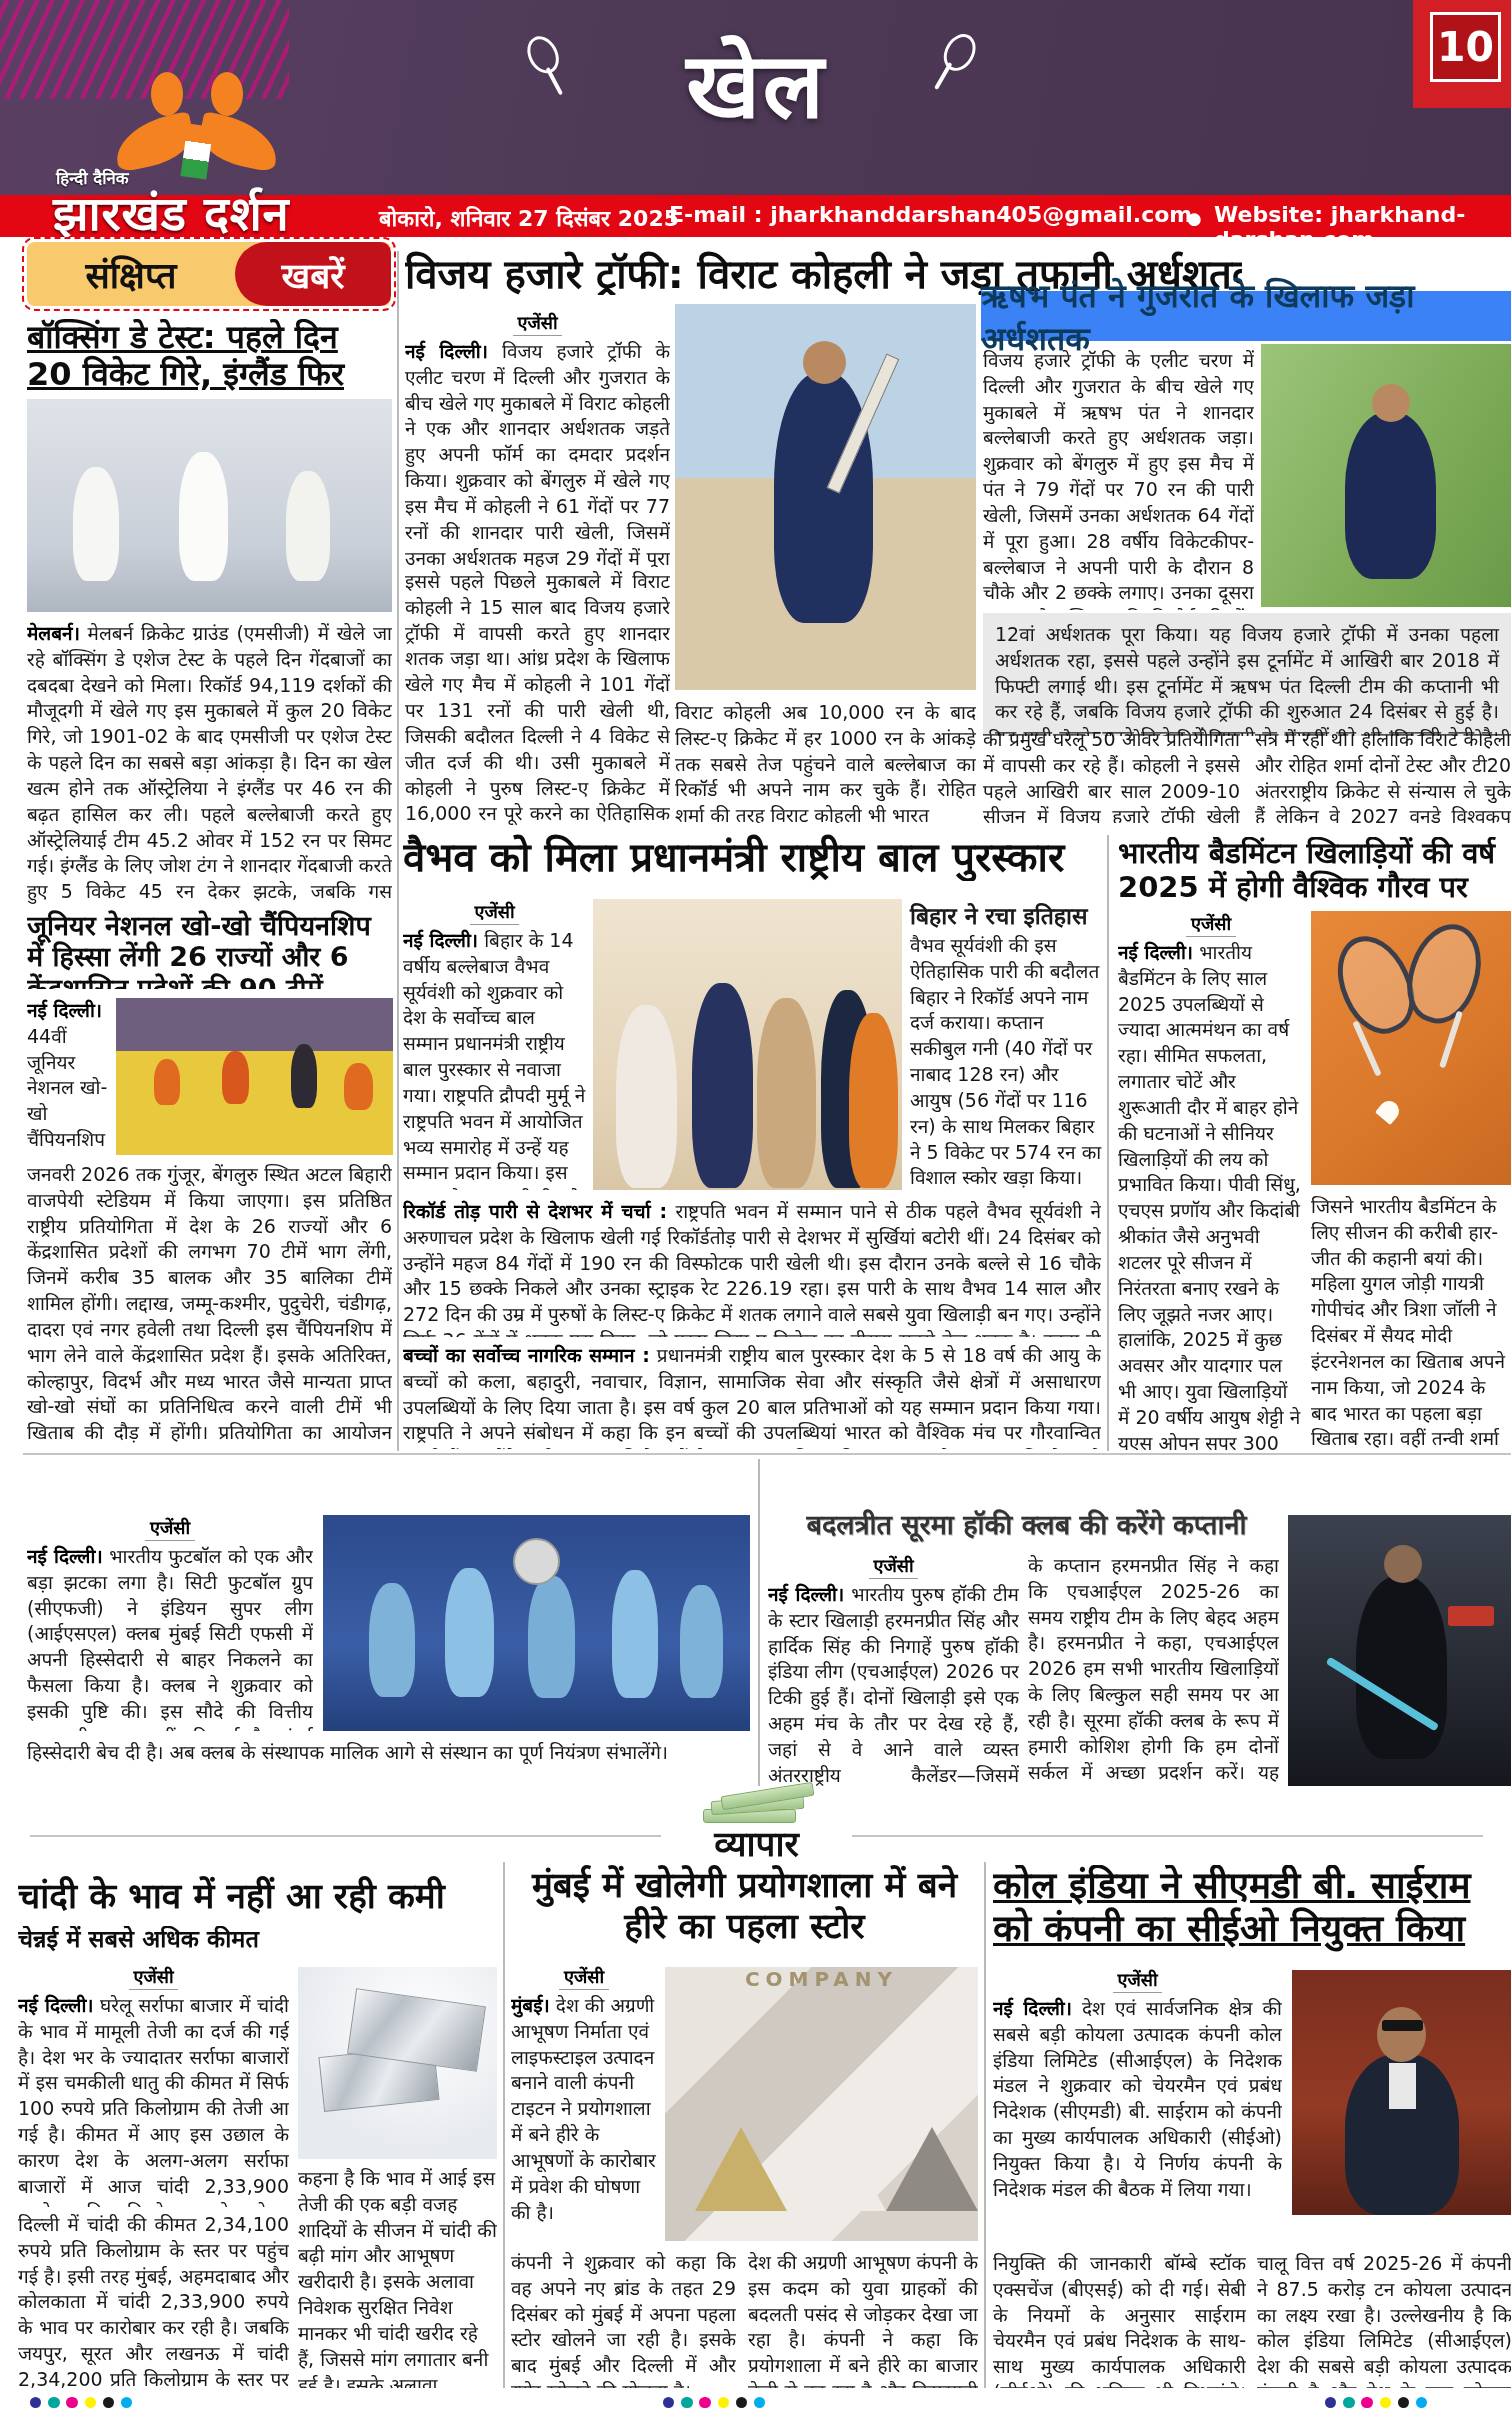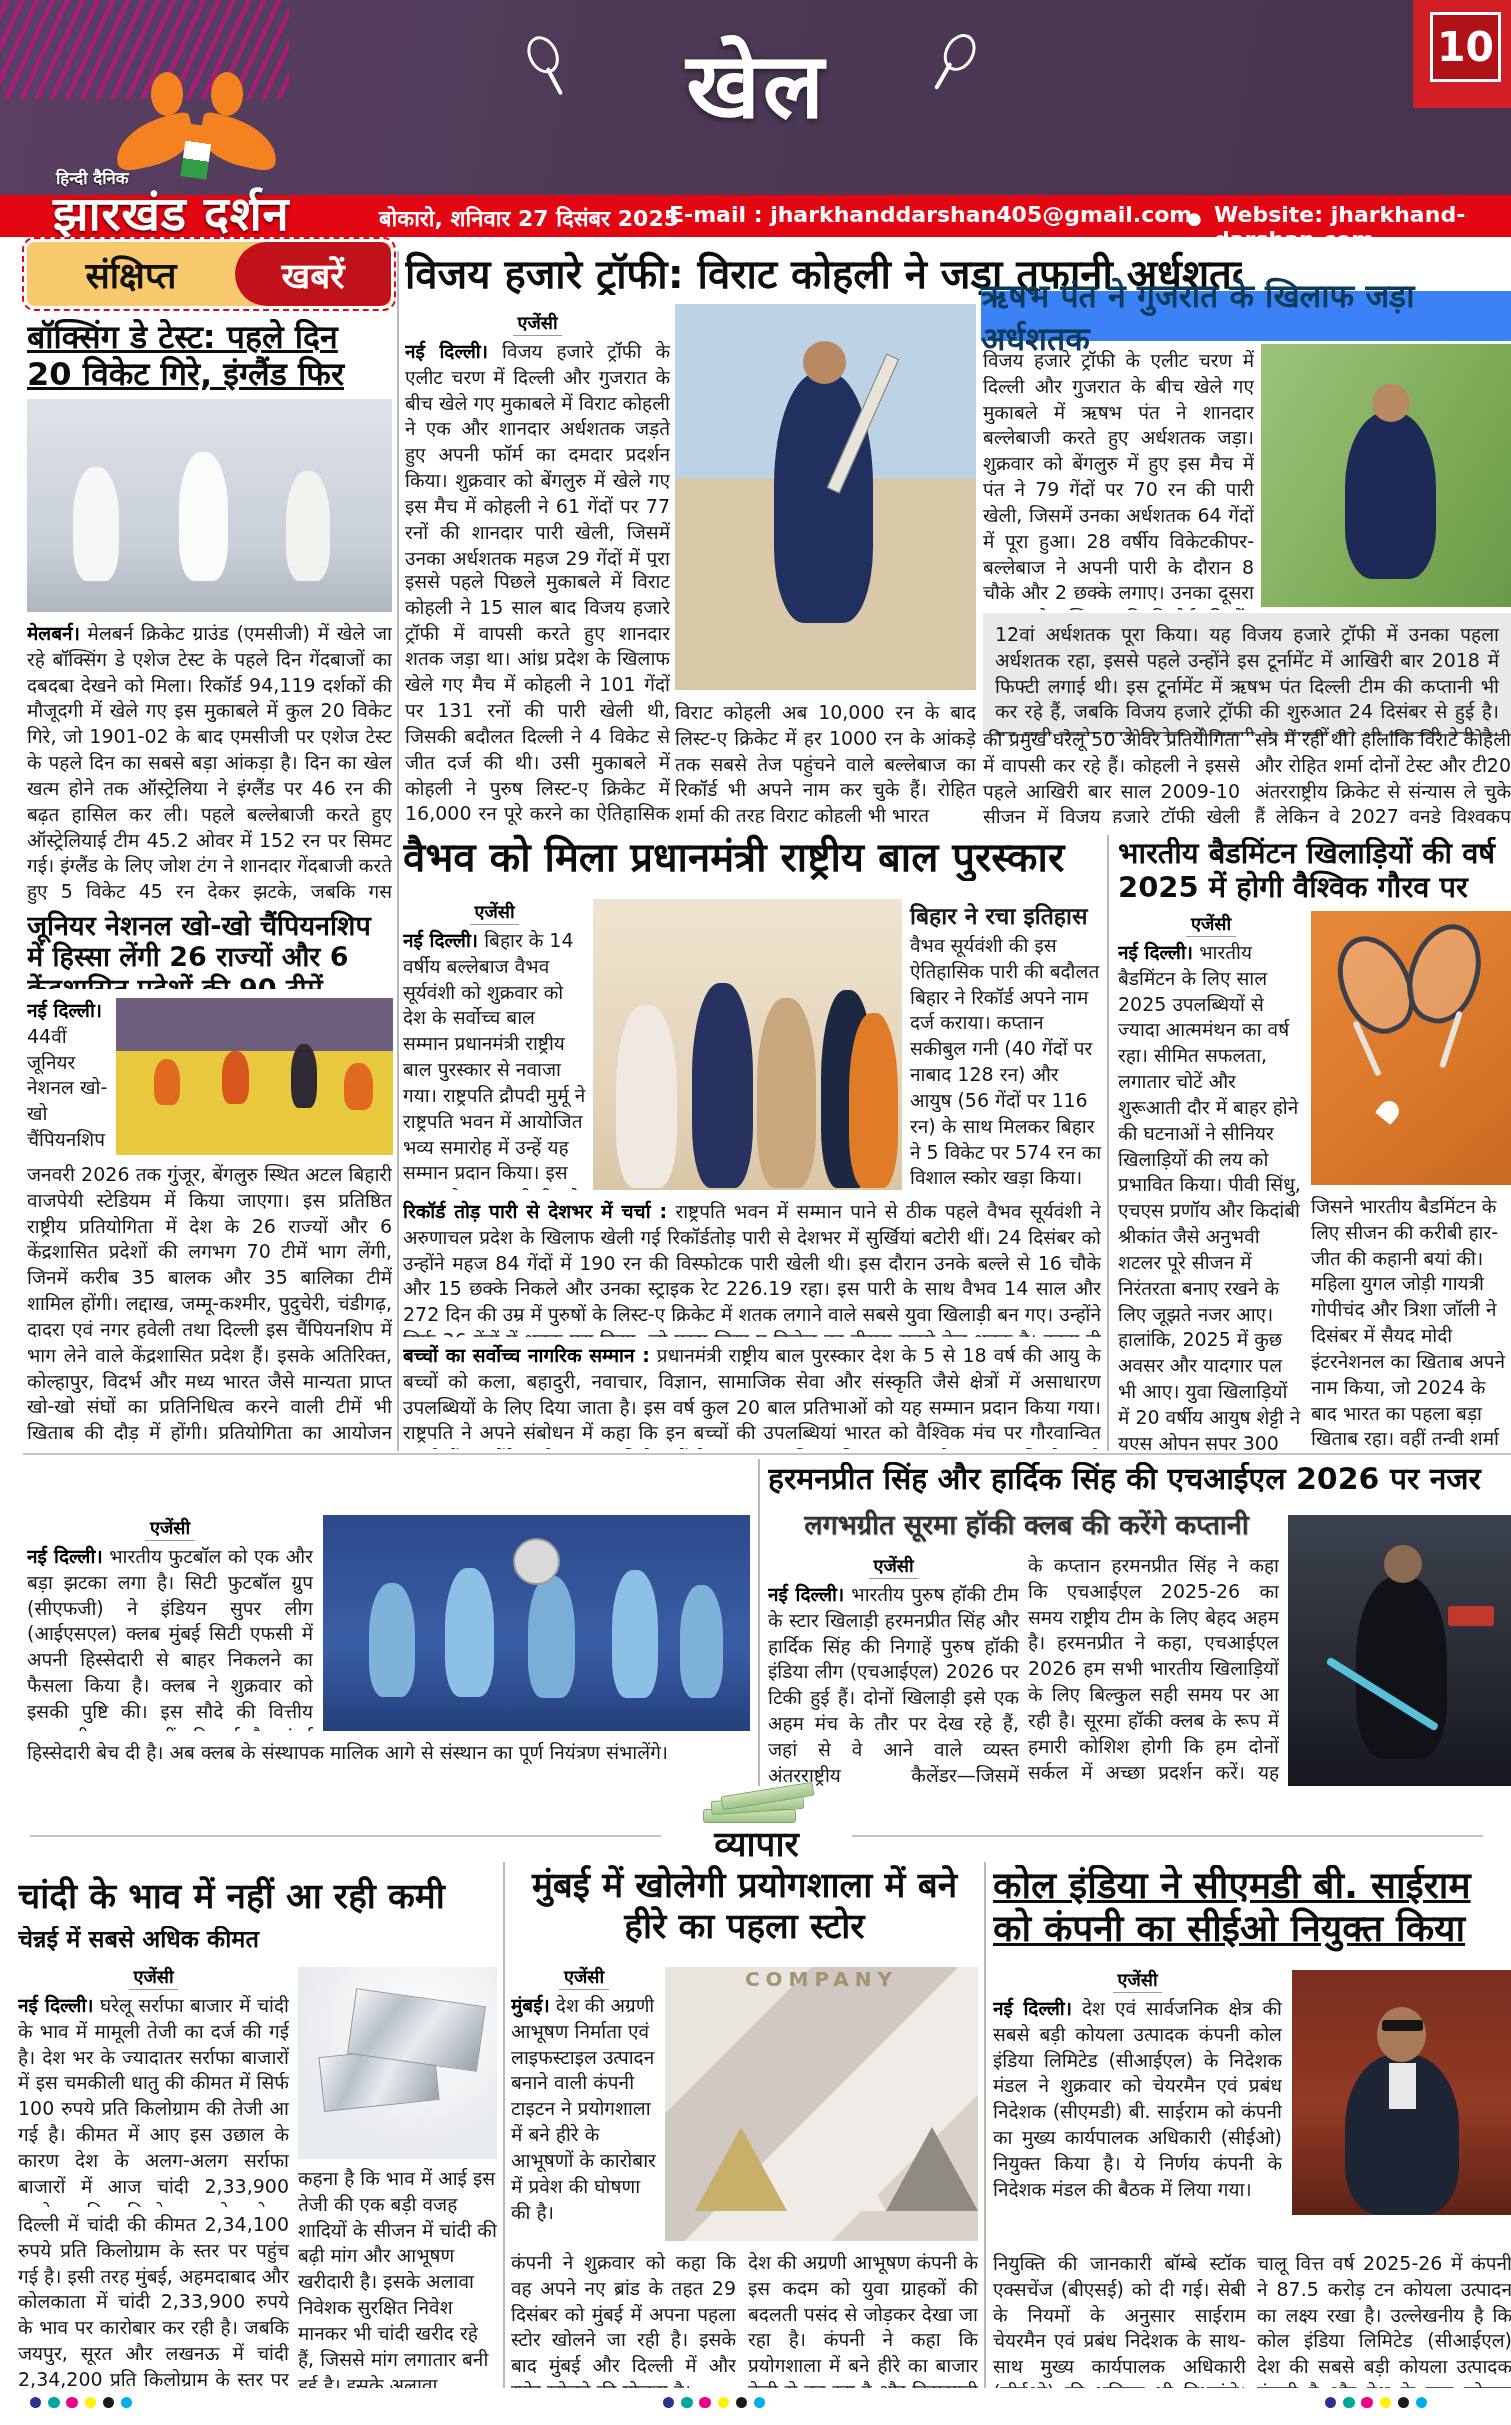--- a/index.html
+++ b/index.html
@@ -234,22 +234,21 @@
   <div class="abs photo" style="left:323px;top:1515px;width:427px;height:216px;background:linear-gradient(#2c4a8c,#3a5ea6 60%,#24407c);">
     <i class="blob" style="left:46px;top:68px;width:46px;height:114px;background:#7fb2d9;"></i>
     <i class="blob" style="left:122px;top:53px;width:49px;height:129px;background:#8cc0e4;"></i>
     <i class="blob" style="left:205px;top:61px;width:47px;height:122px;background:#79aed6;"></i>
     <i class="blob" style="left:289px;top:55px;width:46px;height:128px;background:#8cc0e4;"></i>
     <i class="blob" style="left:357px;top:70px;width:43px;height:113px;background:#7fb2d9;"></i>
     <i class="abs" style="left:190px;top:23px;width:43px;height:43px;border-radius:50%;background:#d9d9d9;border:2.3px solid #9a9a9a;"></i>
   </div>
   <div class="abs body" style="left:27px;top:1740px;width:723px;height:46px;">हिस्सेदारी बेच दी है। अब क्लब के संस्थापक मालिक आगे से संस्थान का पूर्ण नियंत्रण संभालेंगे।</div>
 
-  <div class="abs hl" style="left:768px;top:1462px;width:743px;height:41px;font-size:30px;white-space:nowrap;">हरमनप्रीत सिंह और हार्दिक सिंह की एचआईएल 2026 पर नजर</div>
-  <div class="abs hl" style="left:768px;top:1509px;width:517px;height:35px;font-size:27px;text-align:center;color:#333;text-shadow:0.8px 0.8px 0 #bbb;">लगभग्रीत सूरमा हॉकी क्लब की करेंगे कप्तानी</div>
+  <div class="abs hl" style="left:768px;top:1509px;width:517px;height:35px;font-size:27px;text-align:center;color:#333;text-shadow:0.8px 0.8px 0 #bbb;">बदलत्रीत सूरमा हॉकी क्लब की करेंगे कप्तानी</div>
   <div class="abs agency" style="left:768px;top:1553px;width:251px;"><u>एजेंसी</u></div>
   <div class="abs body" style="left:768px;top:1582px;width:251px;height:204px;">
     <b>नई दिल्ली।</b> <span>भारतीय पुरुष हॉकी टीम के स्टार खिलाड़ी हरमनप्रीत सिंह और हार्दिक सिंह की निगाहें पुरुष हॉकी इंडिया लीग (एचआईएल) 2026 पर टिकी हुई हैं। दोनों खिलाड़ी इसे एक अहम मंच के तौर पर देख रहे हैं, जहां से वे आने वाले व्यस्त अंतरराष्ट्रीय कैलेंडर—जिसमें एचआईएल और एशियन गेम्स शामिल हैं—के लिए अपनी लय और आत्मविश्वास को फिर से हासिल करना चाहते हैं। भारतीय टीम और सूरमा हॉकी क्लब</span>
   </div>
   <div class="abs body" style="left:1028px;top:1553px;width:251px;height:233px;">के कप्तान हरमनप्रीत सिंह ने कहा कि एचआईएल 2025-26 का समय राष्ट्रीय टीम के लिए बेहद अहम है। हरमनप्रीत ने कहा, एचआईएल 2026 हम सभी भारतीय खिलाड़ियों के लिए बिल्कुल सही समय पर आ रही है। सूरमा हॉकी क्लब के रूप में हमारी कोशिश होगी कि हम दोनों सर्कल में अच्छा प्रदर्शन करें। यह लीग खिलाड़ियों को अंतरराष्ट्रीय मुकाबलों जैसा माहौल देती है, जो बड़े टूर्नामेंट से पहले हमारे लिए बेहद जरूरी है।</div>
   <div class="abs photo" style="left:1288px;top:1515px;width:223px;height:271px;background:linear-gradient(#3c424e,#22252d 70%,#15171d);">
     <i class="blob" style="left:68px;top:61px;width:91px;height:183px;background:#101218;"></i>
     <i class="blob" style="left:96px;top:30px;width:38px;height:38px;border-radius:50%;background:#8a6a50;"></i>
     <i class="abs" style="left:30px;top:175px;width:129px;height:7.6px;background:#58c0d8;transform:rotate(32deg);border-radius:3.8px;"></i>
     <i class="abs" style="left:160px;top:91px;width:46px;height:20px;background:#c0392b;border-radius:3px;"></i>

